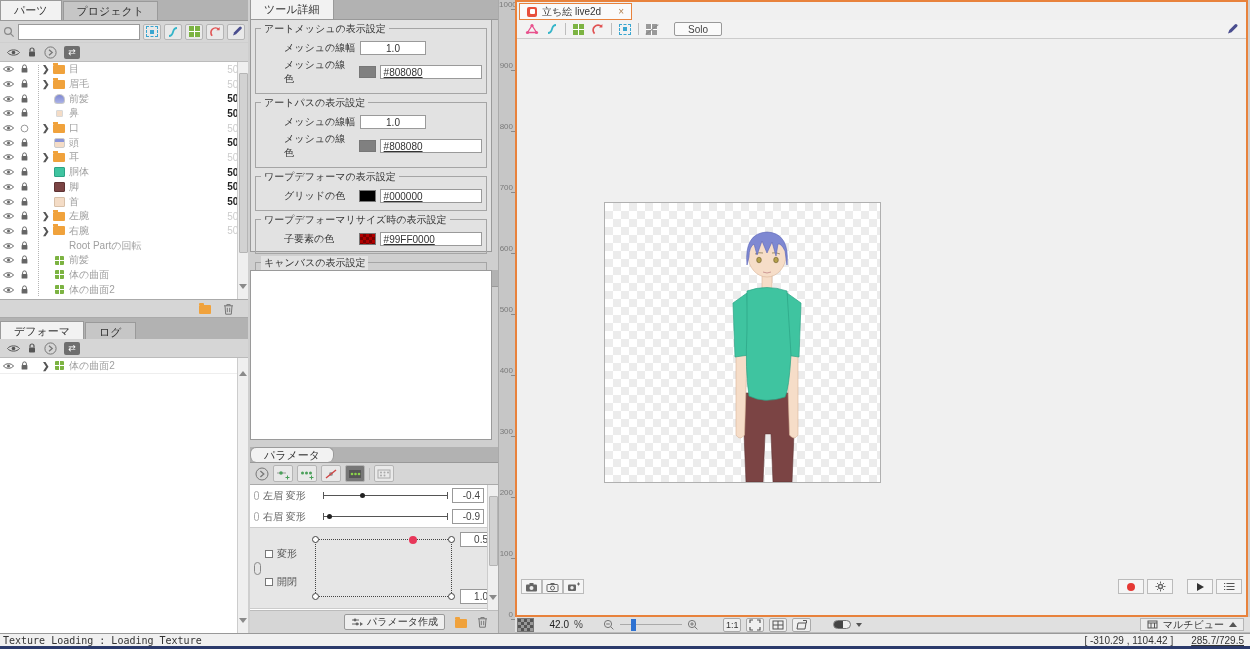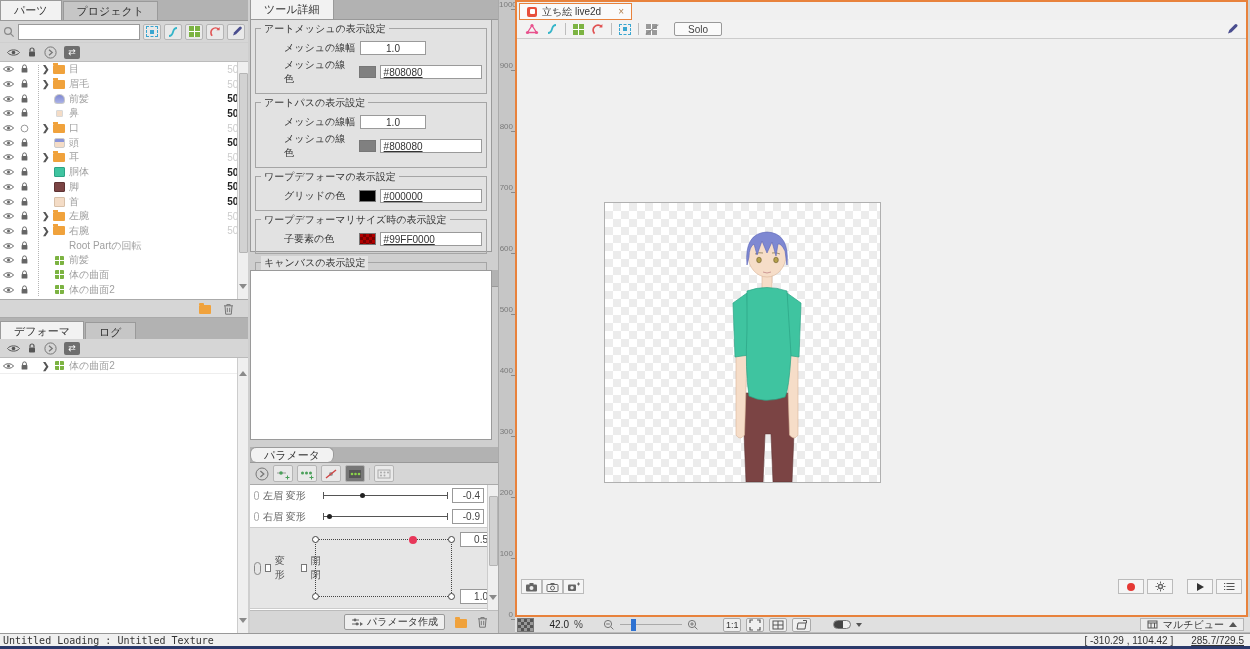--- a/index.html
+++ b/index.html
@@ -103,21 +103,21 @@
   .keyform-ic { width:5px; height:9px; border:1px solid #aaa; border-radius:3px; }
   .srow .slabel { width:56px; font-size:10px; color:#666; white-space:nowrap; }
   .track { position:relative; flex:1; height:9px; }
   .track::before { content:""; position:absolute; left:0; right:0; top:4px; border-top:1px solid #555; }
   .tick-l,.tick-r { position:absolute; top:1px; width:1px; height:7px; background:#555; }
   .tick-l { left:0; } .tick-r { right:0; }
   .dot { position:absolute; top:2px; width:5px; height:5px; background:#222; border-radius:50%; margin-left:-2px; }
   .sval { width:32px; height:15px; background:#fff; border:1px solid #999; font-size:10px; text-align:right; padding:1px 3px 0 0; }
   #pad-block { height:82px; background:#e6e6e6; border-top:1px solid #ccc; border-bottom:1px solid #ccc; display:flex; align-items:center; padding:0 6px 0 4px; gap:4px; }
   .clip-ic { width:7px; height:13px; border:1px solid #888; border-radius:4px; }
-  .padchecks { width:46px; display:flex; gap:14px; font-size:10px; color:#555; }
+  .padchecks { width:46px; display:flex; flex-direction:column; gap:14px; font-size:10px; color:#555; }
   .cb { display:flex; align-items:center; gap:4px; }
   .cbbox { width:8px; height:8px; background:#fff; border:1px solid #777; }
   .pad { position:relative; flex:1; height:58px; border:1px dotted #444; }
   .pad .corner { position:absolute; width:7px; height:7px; background:#fff; border:1px solid #444; border-radius:50%; }
   .pad .tl{left:-4px;top:-4px;} .pad .tr{right:-4px;top:-4px;} .pad .bl{left:-4px;bottom:-4px;} .pad .br{right:-4px;bottom:-4px;}
   .pad .reddot { position:absolute; top:-4px; width:8px; height:8px; background:#e8375a; border-radius:50%; margin-left:-4px; }
   .padvals { width:36px; height:72px; display:flex; flex-direction:column; justify-content:space-between; align-items:flex-end; }
   #param-foot { top:610px; left:0; right:0; bottom:0; background:#d6d6d6; display:flex; align-items:center; justify-content:flex-end; gap:10px; padding-right:10px; border-top:1px solid #bbb; }
   #create-param-btn { height:16px; background:#efefef; border:1px solid #999; border-radius:2px; display:flex; align-items:center; gap:4px; padding:0 6px; font-size:10px; color:#333; }
 
@@ -1020,18 +1020,18 @@
     <svg width="11" height="9" viewBox="0 0 11 9">
         <rect x="1" y="1" width="9" height="7" fill="none" stroke="#555"></rect>
         <path d="M1 3h9M4 3v5M7.5 3v5" stroke="#555"></path>
       </svg>
     <span>マルチビュー</span>
     <span class="up-tri"></span>
   </span>
 </div>
 
 <div id="status-bar" class="abs">
-  <span id="status-left">Untitled Loading : Untitled Texture</span>
+  <span id="status-left">Texture Loading : Loading Texture</span>
   <span id="status-right">
     <span>[ -310.29 , 1104.42 ]</span>
     <span id="status-mem">285.7/729.5</span>
   </span>
 </div>
 
 </body></html>

